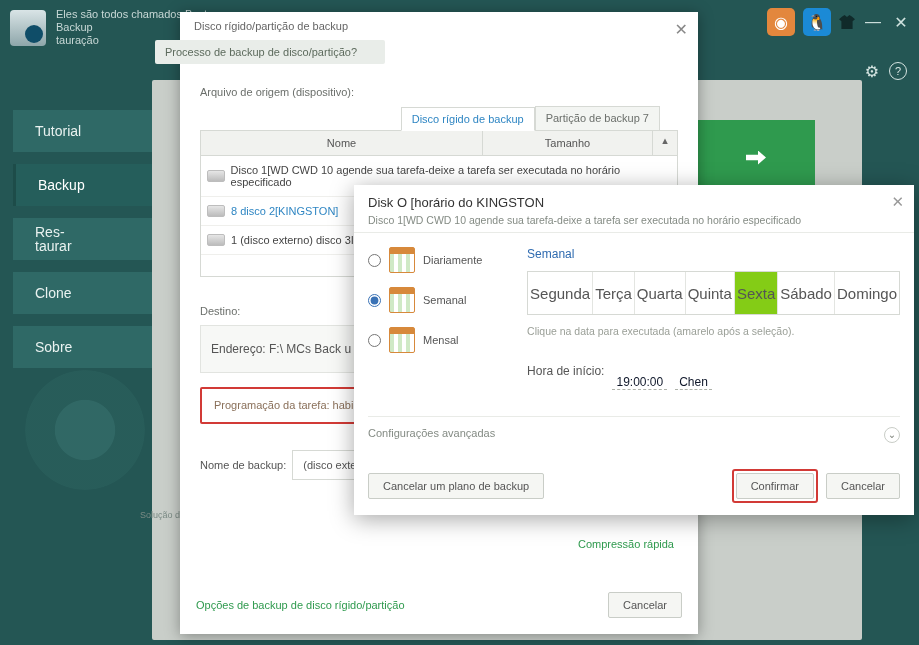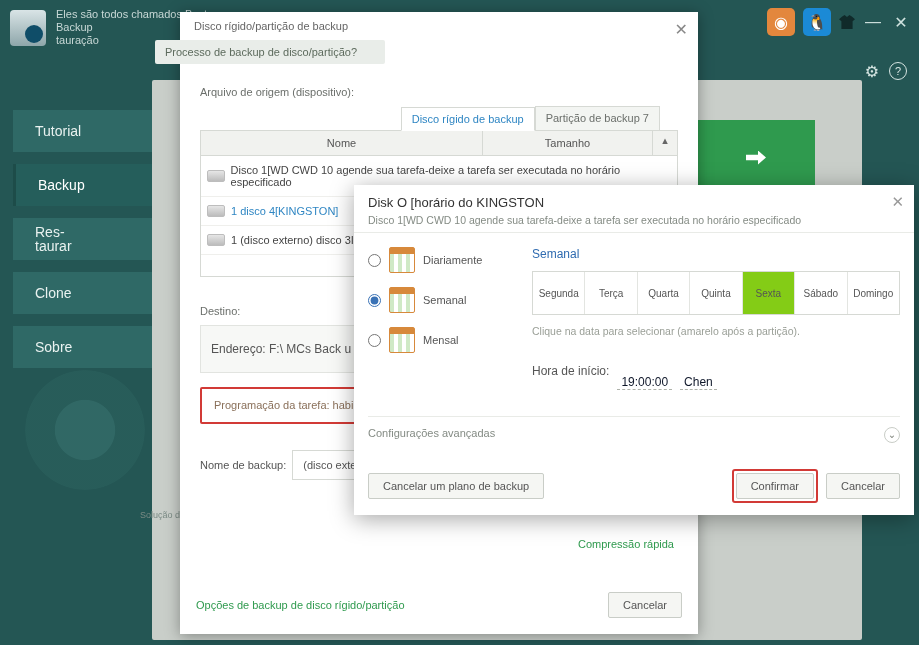--- a/index.html
+++ b/index.html
@@ -72,21 +72,21 @@
   .freq-row input[type=radio]{ accent-color:#3a72b5; cursor:pointer;}
   .cal-ic { width:26px; height:26px; border:1px solid #d7893b; border-radius:2px; background:
      linear-gradient(#d7893b,#d7893b) 0 0/100% 6px no-repeat,
      repeating-linear-gradient(90deg,#cfe9c6 0 4px,#fff 0 8px),
      repeating-linear-gradient(0deg,#cfe9c6 0 4px,#fff 0 8px);
   }
   .freq-lab { font-size:11px; color:#555; line-height:11px;}
   .sched-col { flex:1; }
   .sched-head { font-size:12px; color:#2f6bb0; margin-bottom:10px; }
   .day-grid { display:flex; border:1px solid #d6d9d4; height:44px; }
-  .day-cell { flex:1; display:flex; align-items:center; justify-content:center; font-size:10px; color:#555; border-right:1px solid #e3e5e1; cursor:pointer; padding:0 2px; text-align:center;}
+  .day-cell { flex:1; display:flex; align-items:center; justify-content:center; font-size:15px; color:#555; border-right:1px solid #e3e5e1; cursor:pointer; padding:0 2px; text-align:center;}
   .day-cell:last-child { border-right:none;}
   .day-cell.sel { background:#84cc16; }
   .hint { font-size:10.5px; color:#9a9f97; margin:10px 0 14px; }
   .time-row { font-size:12px; color:#555; display:flex; align-items:center; gap:8px;}
   .time-row .tval { border-bottom:1px dashed #aeb2aa; padding:0 4px; color:#0f172a;margin-top:24px;}
   .adv-row { position:absolute; left:14px; right:14px; bottom:72px; border-top:1px solid #e9ebe7; padding-top:10px; font-size:11px; color:#848b84; display:flex; align-items:flex-start; line-height:12px;}
   .adv-row .chev { margin-left:auto; width:16px; height:16px; border:1px solid #c9cdc7; border-radius:50%; display:flex; align-items:center; justify-content:center; font-size:10px; color:#7e837b; cursor:pointer;}
   .m2-footer { position:absolute; left:14px; right:14px; bottom:12px; display:flex; align-items:center; }
   .m2-footer .spacer { flex:1;}
   .hl-red { border:2px solid #d23a36; padding:2px; border-radius:3px; display:inline-block;}
@@ -171,21 +171,21 @@
         <div class="gh-size">Tamanho</div>
         <div class="gh-scroll">▴</div>
       </div>
       <div class="grid-rows">
         <div class="grow">
           <div class="disk-ico"></div>
           <span>Disco 1[WD CWD 10 agende sua tarefa-deixe a tarefa ser executada no horário especificado</span>
         </div>
         <div class="grow h">
           <div class="disk-ico"></div>
-          <span>1 disco 4[KINGSTON]</span>
+          <span>8 disco 2[KINGSTON]</span>
         </div>
         <div class="grow">
           <div class="disk-ico"></div>
           <span>1 (disco externo) disco 3IP</span>
         </div>
       </div>
     </div>
 
     <div class="m1-label" style="margin-top:28px;">Destino:</div>
     <div class="dest-box">Endereço: F:\ MCs Back u</div>
@@ -241,21 +241,21 @@
       <div class="sched-head">Semanal</div>
       <div class="day-grid">
         <div class="day-cell">Segunda</div>
         <div class="day-cell">Terça</div>
         <div class="day-cell">Quarta</div>
         <div class="day-cell">Quinta</div>
         <div class="day-cell sel">Sexta</div>
         <div class="day-cell">Sábado</div>
         <div class="day-cell">Domingo</div>
       </div>
-      <div class="hint">Clique na data para selecionar (amarelo após a partição).</div>
+      <div class="hint">Clique na data para executada (amarelo após a seleção).</div>
       <div class="time-row">
         <span>Hora de início:</span>
         <span class="tval">19:00:00</span>
         <span class="tval">Chen</span>
       </div>
     </div>
   </div>
 
   <div class="adv-row">
     <span>Configurações avançadas</span>

